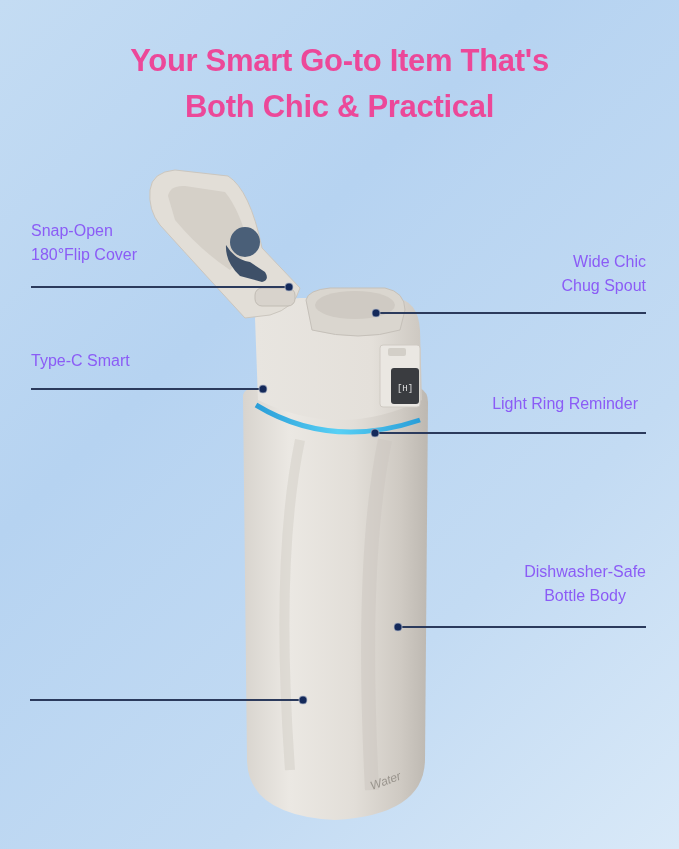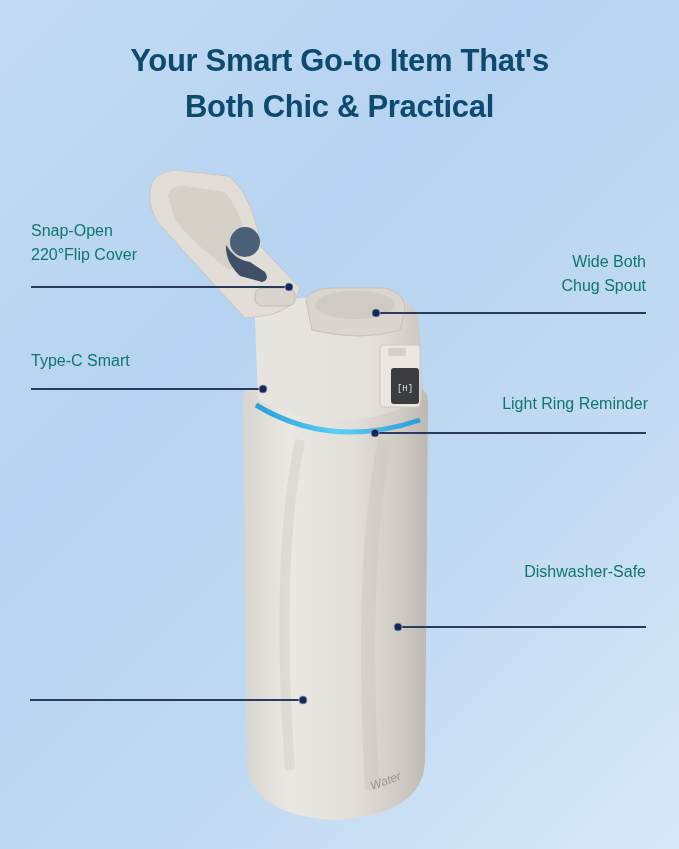--- a/index.html
+++ b/index.html
@@ -5,25 +5,25 @@
   html, body { margin: 0; padding: 0; }
   body {
     width: 679px; height: 849px; overflow: hidden; position: relative;
     background: linear-gradient(135deg, #c4dcf3 0%, #b6d3f1 35%, #c3dbf3 70%, #d9e9f8 100%);
     font-family: "Liberation Sans", "DejaVu Sans", sans-serif;
     color: #1a2c4f;
   }
   .title {
     position: absolute; left: 0; right: 0; top: 38px;
     text-align: center; font-weight: bold; font-size: 31px; line-height: 46px;
-    color: #0c4a6e; letter-spacing: -0.3px;
+    color: #ec4899; letter-spacing: -0.3px;
   }
   .title div { white-space: nowrap; }
   .label {
-    position: absolute; font-size: 16px; line-height: 24px; color: #0f766e;
+    position: absolute; font-size: 16px; line-height: 24px; color: #8b5cf6;
     white-space: nowrap;
   }
   .label.right { text-align: right; }
   .line { position: absolute; height: 1.5px; background: #2b3a5c; }
   .dot {
     position: absolute; width: 7px; height: 7px; border-radius: 50%;
     background: #14295a; border: 1px solid #ffffff88; transform: translate(-50%, -50%);
   }
   svg.bottle { position: absolute; left: 0; top: 0; }
 </style>
@@ -78,46 +78,47 @@
   <circle cx="245" cy="242" r="15" fill="#4a5f78"></circle>
   <path d="M226 245 Q235 260 250 262 L265 272 Q270 280 262 282 L240 276 Q225 262 226 245 Z" fill="#3e5068"></path>
 
   <rect x="255" y="288" width="40" height="18" rx="7" fill="#d8d3cc" stroke="#c1bcb4"></rect>
 
   <text x="372" y="790" font-size="12" fill="#9a958e" transform="rotate(-20 372 790)" font-style="italic">Water</text>
 </svg>
 
 <div class="label" style="left:31px; top:219px;">
   <div>Snap-Open</div>
-  <div>220°Flip Cover</div>
+  <div>180°Flip Cover</div>
 </div>
 <div class="line" style="left:31px; top:286px; width:258px;"></div>
 <div class="dot" style="left:289px; top:287px;"></div>
 
 <div class="label" style="left:31px; top:349px;">
   <div>Type-C Smart</div>
 </div>
 <div class="line" style="left:31px; top:388px; width:232px;"></div>
 <div class="dot" style="left:263px; top:389px;"></div>
 
 <div class="label" style="left:29px; top:626px;">
 </div>
 <div class="line" style="left:30px; top:699px; width:272px;"></div>
 <div class="dot" style="left:303px; top:700px;"></div>
 
 <div class="label right" style="right:33px; top:250px;">
-  <div>Wide Both</div>
+  <div>Wide Chic</div>
   <div>Chug Spout</div>
 </div>
 <div class="line" style="left:376px; top:312px; width:270px;"></div>
 <div class="dot" style="left:376px; top:313px;"></div>
 
-<div class="label right" style="right:31px; top:392px;">
+<div class="label right" style="right:41px; top:392px;">
   <div>Light Ring Reminder</div>
 </div>
 <div class="line" style="left:375px; top:432px; width:271px;"></div>
 <div class="dot" style="left:375px; top:433px;"></div>
 
 <div class="label right" style="right:33px; top:560px;text-align:center;">
   <div>Dishwasher-Safe</div>
+  <div>Bottle Body</div>
 </div>
 <div class="line" style="left:398px; top:626px; width:248px;"></div>
 <div class="dot" style="left:398px; top:627px;"></div>
 
 </body></html>

